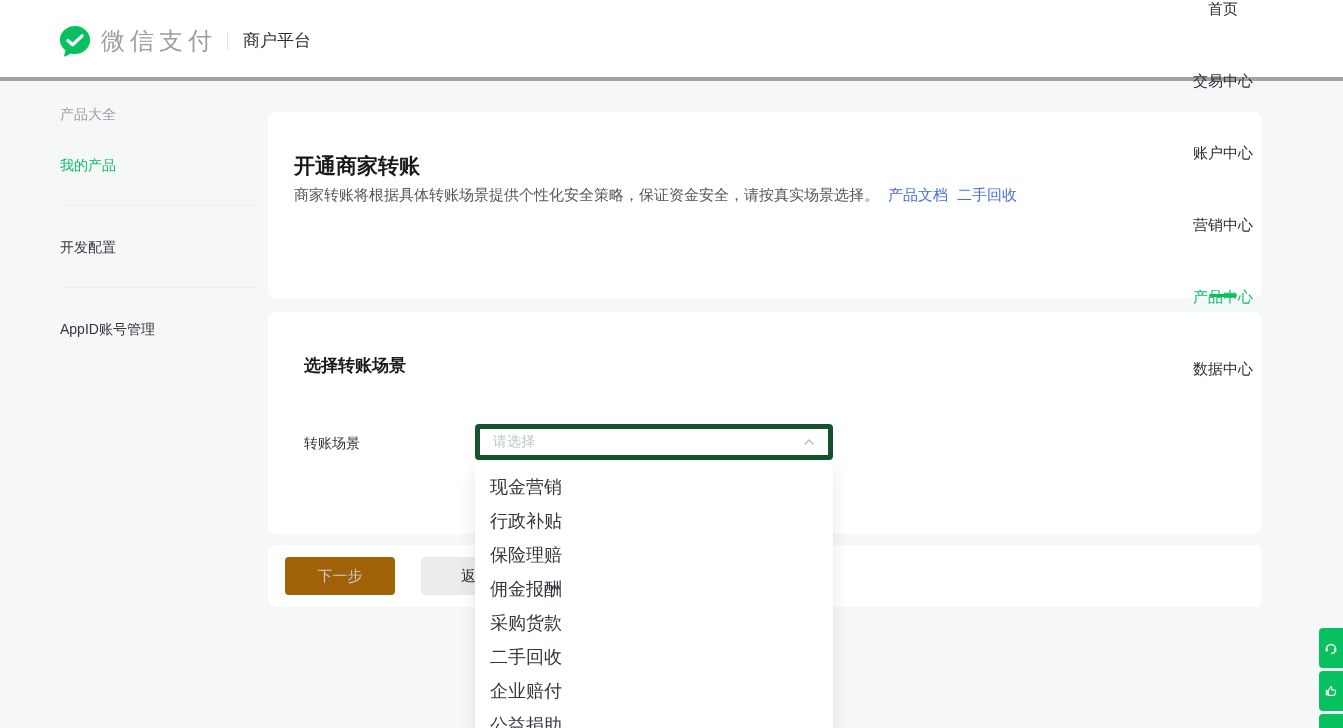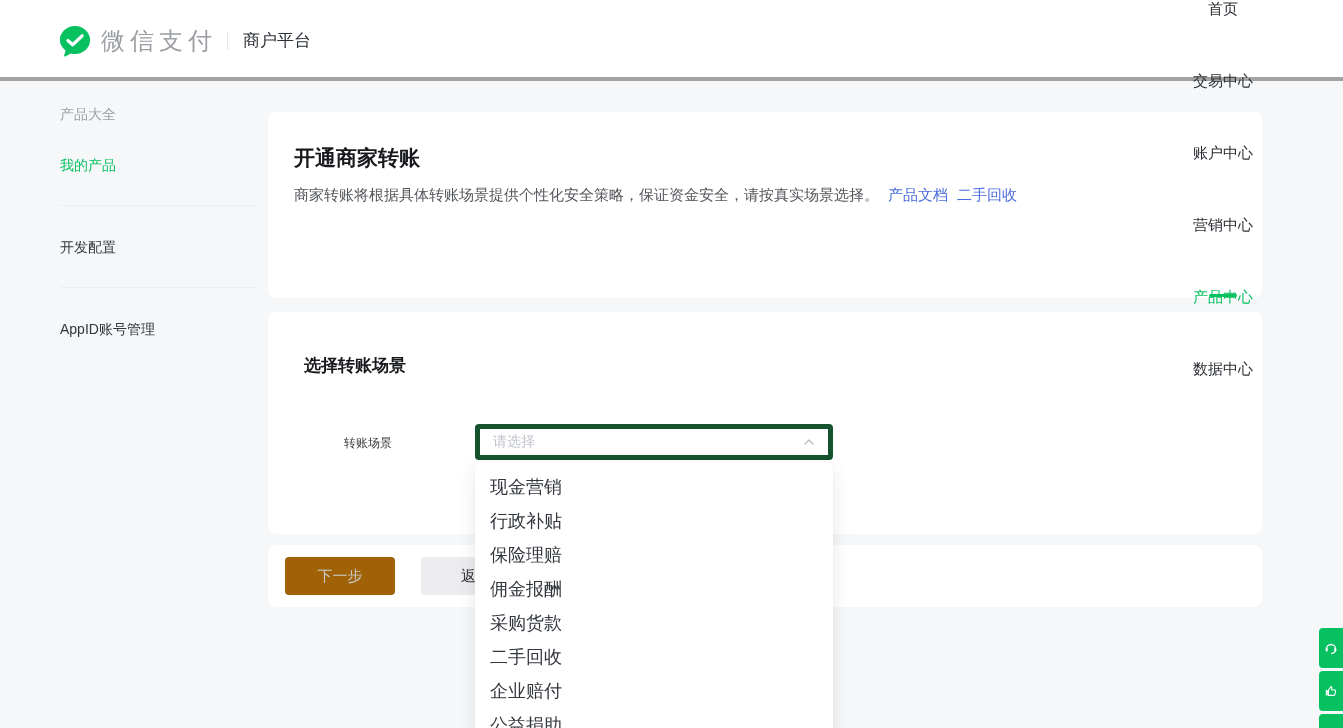--- a/index.html
+++ b/index.html
@@ -35,36 +35,36 @@
   .sidebar-item { margin-top:33px; font-size:14px; color:#33363a; cursor:pointer; }
   .sidebar-item.active { color:#07c160; }
   .sidebar-divider { margin-top:30px; height:1px; background:#eceef0; width:196px; }
 
   
   .card { position:absolute; left:268px; width:994px; background:#fff; border-radius:8px; }
   .card-intro  { top:112px; height:186px; }
   .card-form   { top:312px; height:222px; }
   .card-footer { top:545px; height:62px; display:flex; align-items:center; padding-left:17px; }
 
-  .page-title { position:absolute; left:26px; top:32px; font-size:21px; font-weight:700; color:#17191c; }
+  .page-title { position:absolute; left:26px; top:40px; font-size:21px; font-weight:700; color:#17191c; }
   .page-desc  { position:absolute; left:26px; top:74px; font-size:15px; color:#54575b; }
   .page-desc a { color:#4b6cdc; text-decoration:none; margin-left:9px; cursor:pointer;text-align:center; }
 
   .steps { position:absolute; left:25px; top:235px; display:flex; align-items:center; }
   .step-circle {
     width:20px; height:20px; border-radius:50%; background:#07c160; color:#fff;
     font-size:13px; font-weight:700; display:flex; align-items:center; justify-content:center; flex:0 0 auto;
   }
   .step-circle.inactive { background:#d5d7da; }
   .step-label { font-size:15px; color:#07c160; margin:0 12px 0 10px; }
   .step-label.inactive { color:#9b9ea3; margin-left:10px; }
   .step-line { width:180px; height:1px; background:#e4e6ea; margin-right:14px; }
 
   .section-title { position:absolute; left:36px; top:42px; font-size:17px; font-weight:700; color:#17191c; }
-  .field-label { position:absolute; left:36px; top:123px; font-size:12px; color:#33363a;margin-left:40px; }
+  .field-label { position:absolute; left:36px; top:123px; font-size:14px; color:#33363a; }
   .select-box {
     position:absolute; left:207px; top:112px; width:358px; height:36px;
     background:#fff; border:5px solid #14532d; border-radius:4px;
     display:flex; align-items:center; padding:0 13px; cursor:pointer;
   }
   .select-placeholder { flex:1; font-size:14px; color:#c0c4cc; }
   .select-arrow { width:12px; height:12px; flex:0 0 auto; }
 
   
   .dropdown {

